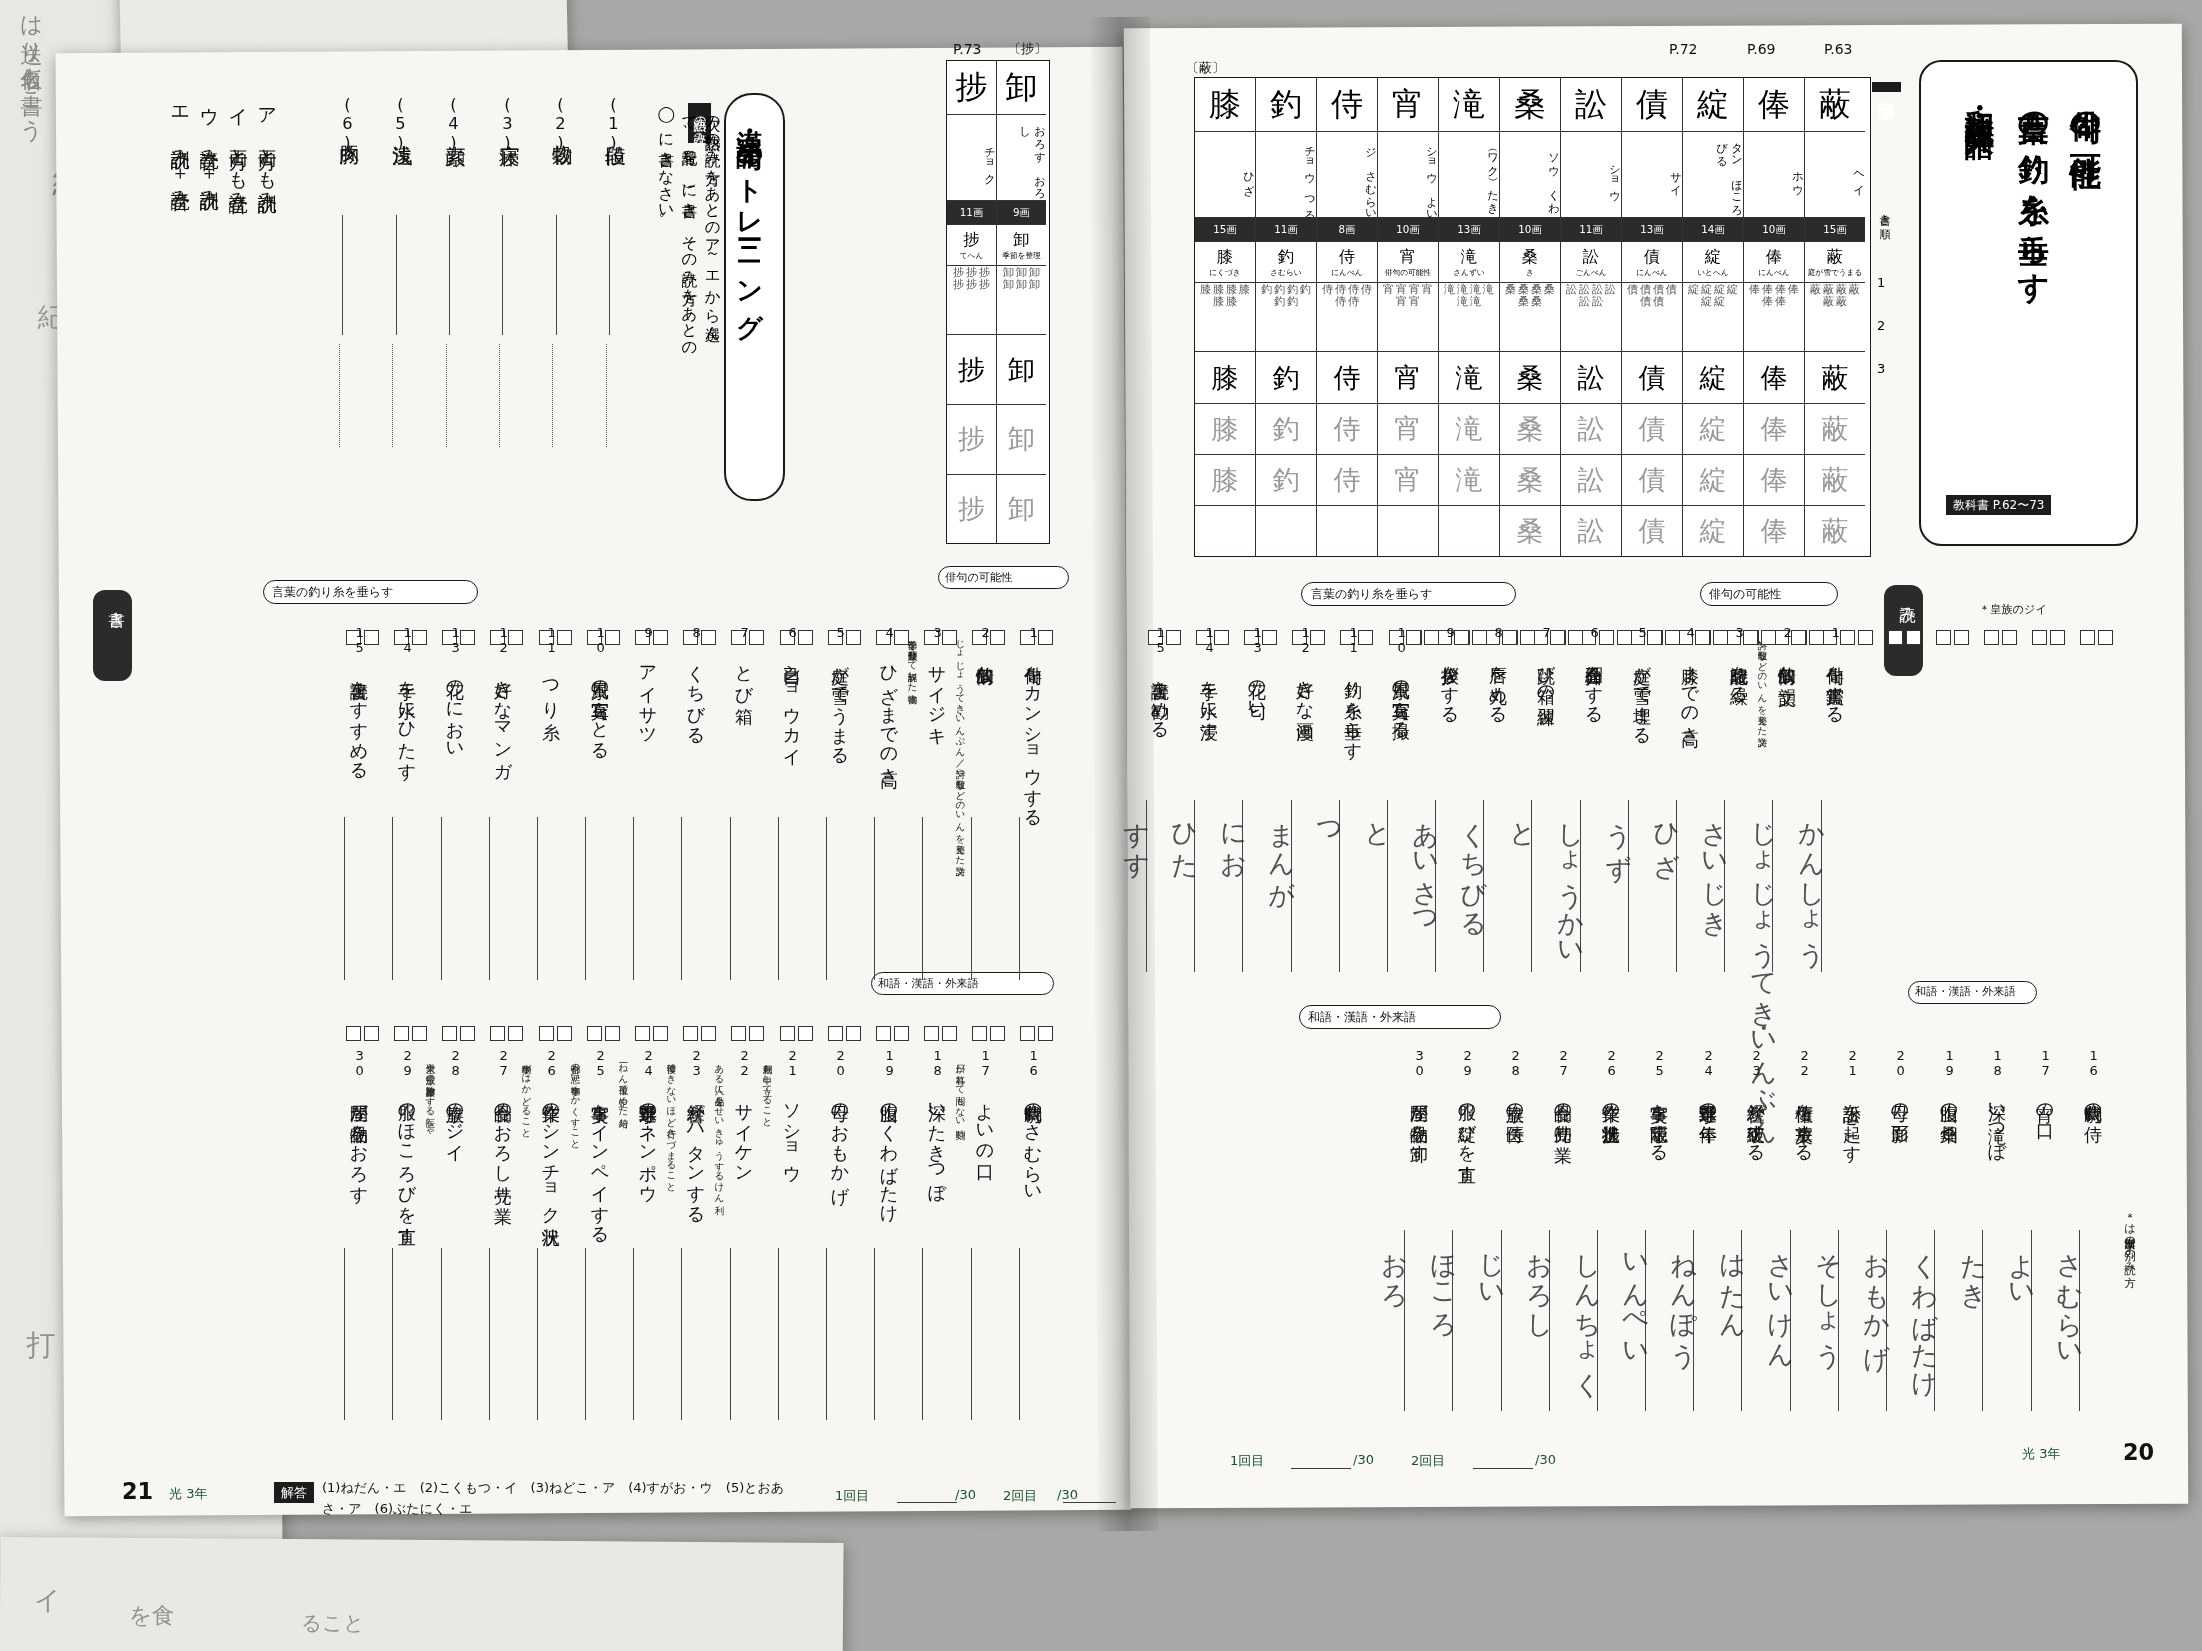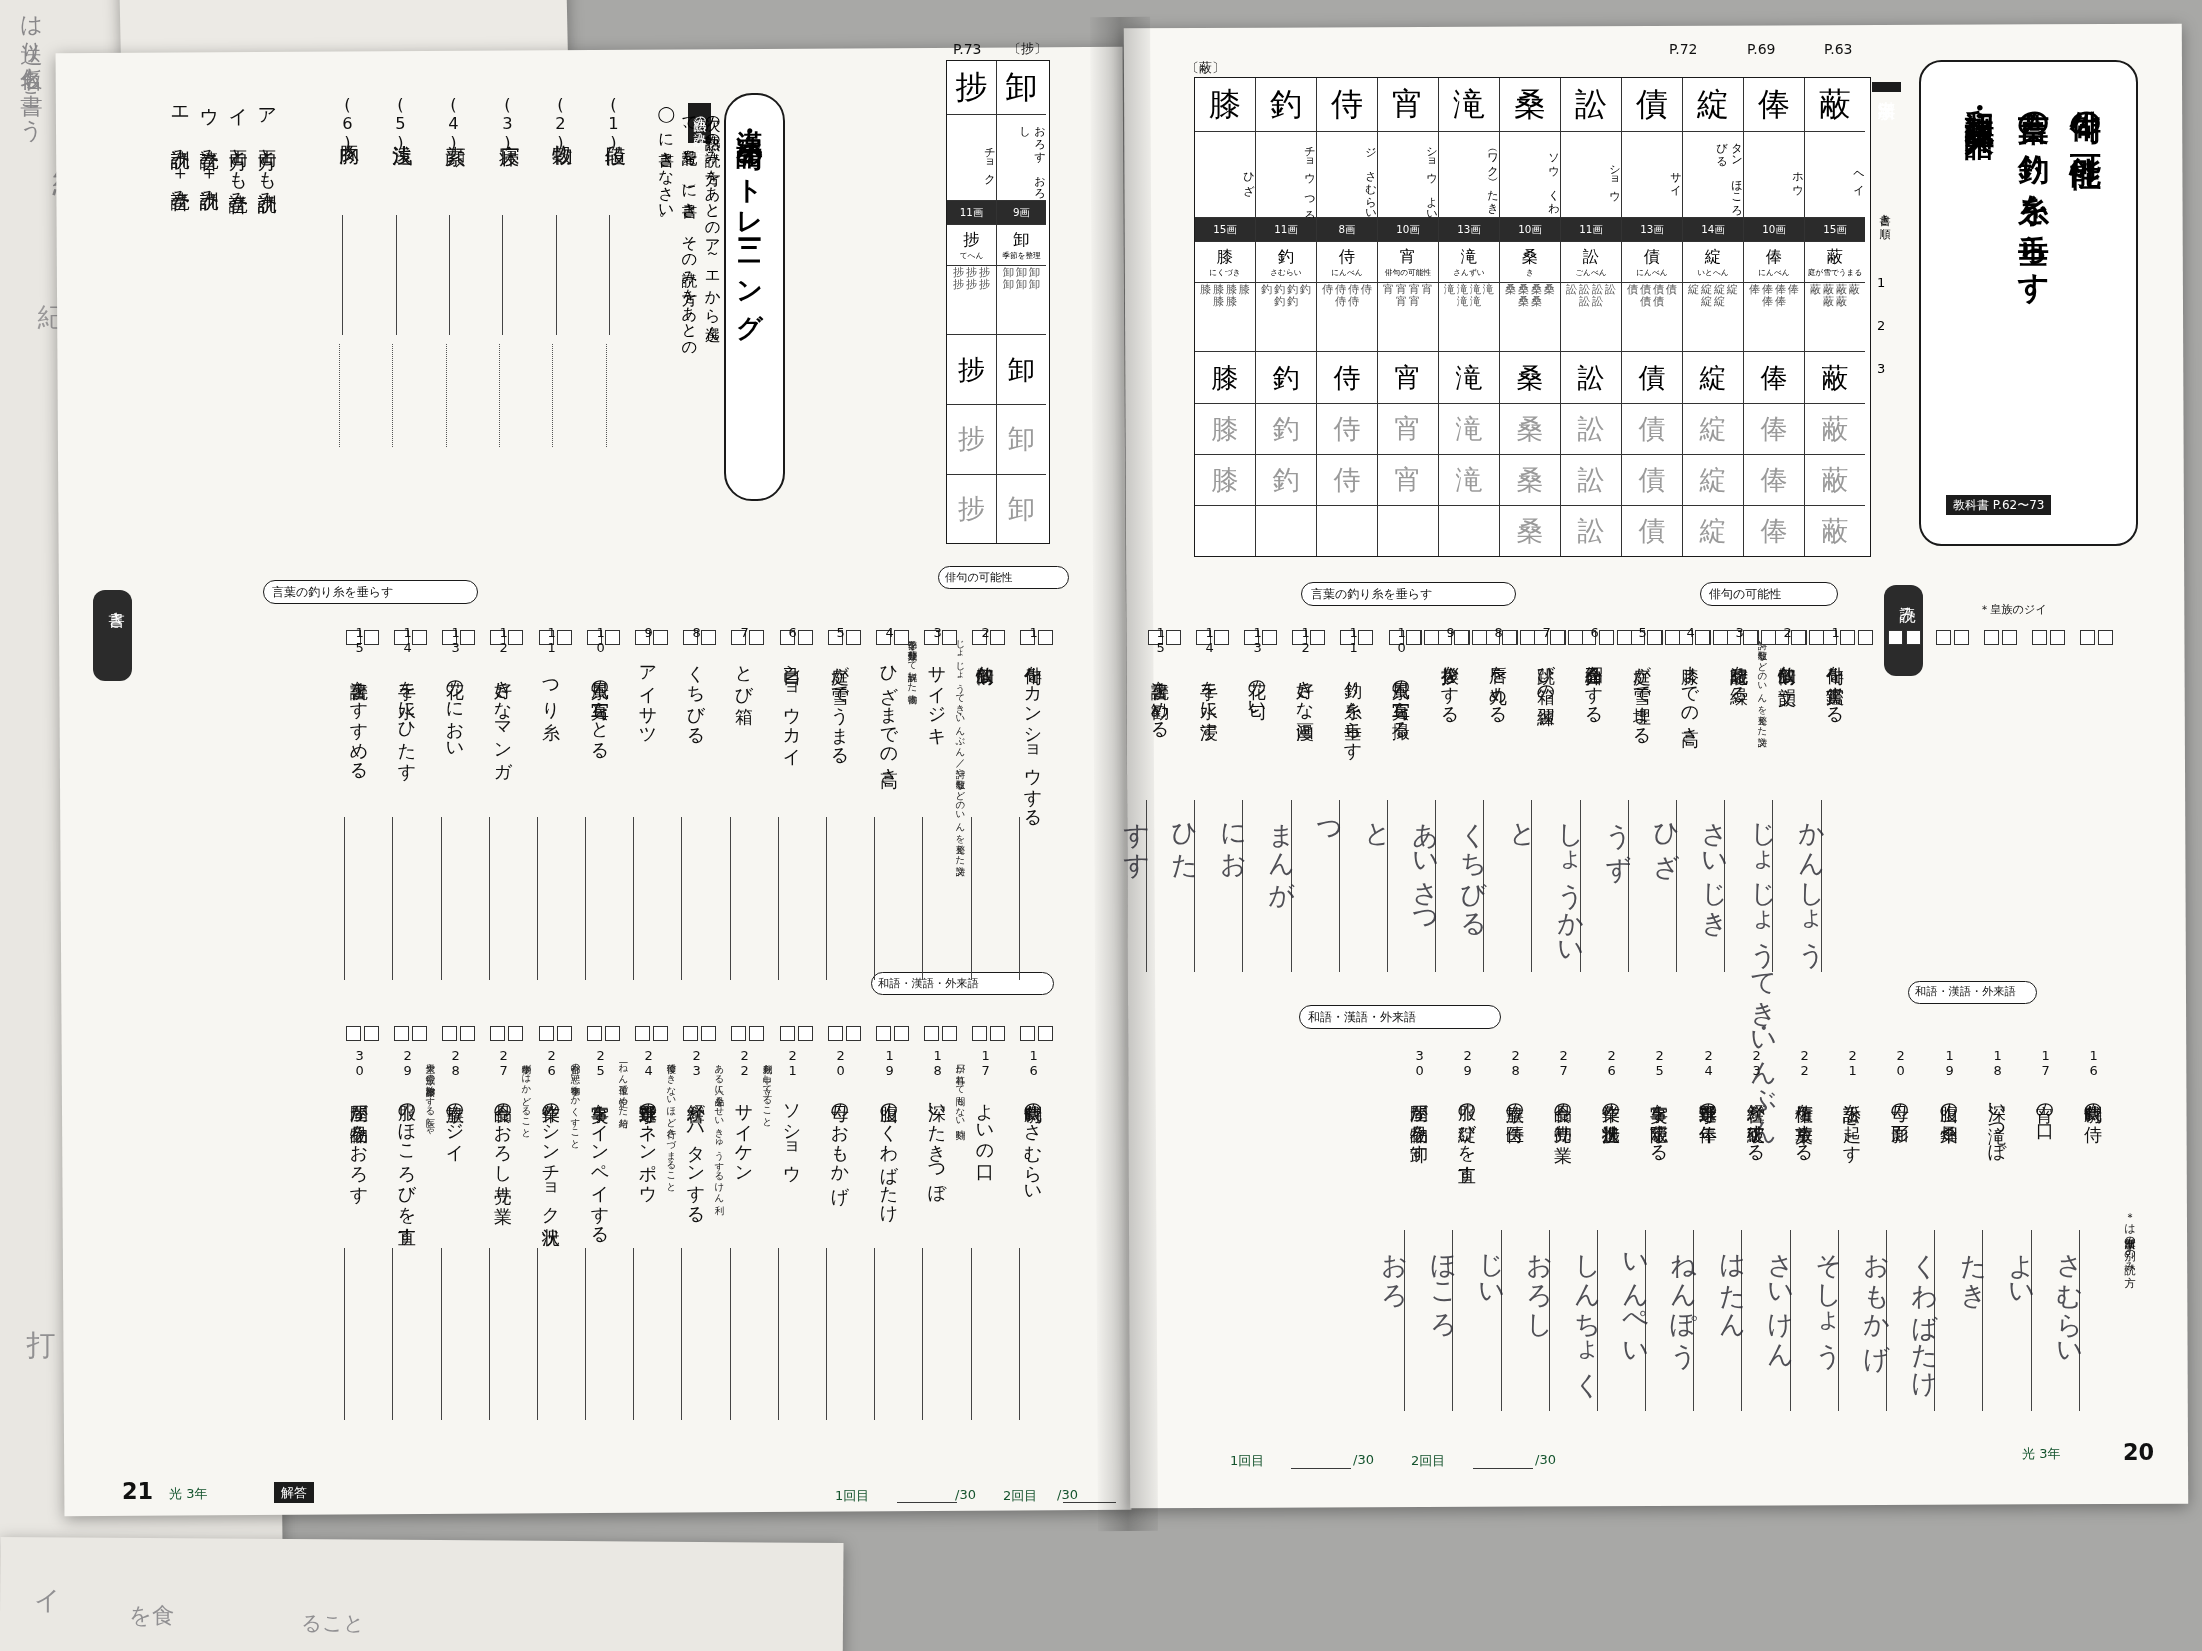--- a/index.html
+++ b/index.html
@@ -900,20 +900,21 @@
         <div class="cb"></div>
         <div class="cb"></div>
       </div>
       <div class="q" style="left: 348px; top: 1048px;"><span class="num">30　</span><span>問屋が品物をおろす</span></div>
       <div class="rule" style="left: 344px; top: 1248px; width: 1.7px; height: 172px; border-bottom: none; border-left: 1px solid rgb(68, 68, 68);"></div>
     </div>
 
   <div class="pagenum" style="left:122px;top:1478px;">21</div>
   <div class="footer" style="left:169px;top:1485px;">光 3年</div>
   <div class="blacktag" style="left:274px;top:1482px;font-size:13px;">解答</div>
+  <div style="position:absolute;left:322px;top:1478px;width:482px;font-size:13px;line-height:1.6;color:#111;">(1)ねだん・エ　(2)こくもつ・イ　(3)ねどこ・ア　(4)すがお・ウ　(5)とおあさ・ア　(6)ぶたにく・エ</div>
   <div class="footer" style="left:835px;top:1487px;">1回目</div>
   <div class="rule" style="left:897px;top:1502px;width:60px;"></div>
   <div class="footer" style="left:955px;top:1487px;">/30</div>
   <div class="footer" style="left:1003px;top:1487px;">2回目</div>
   <div class="rule" style="left:1063px;top:1502px;width:53px;"></div>
   <div class="footer" style="left:1057px;top:1487px;">/30</div>
 
 </div>
 
 

